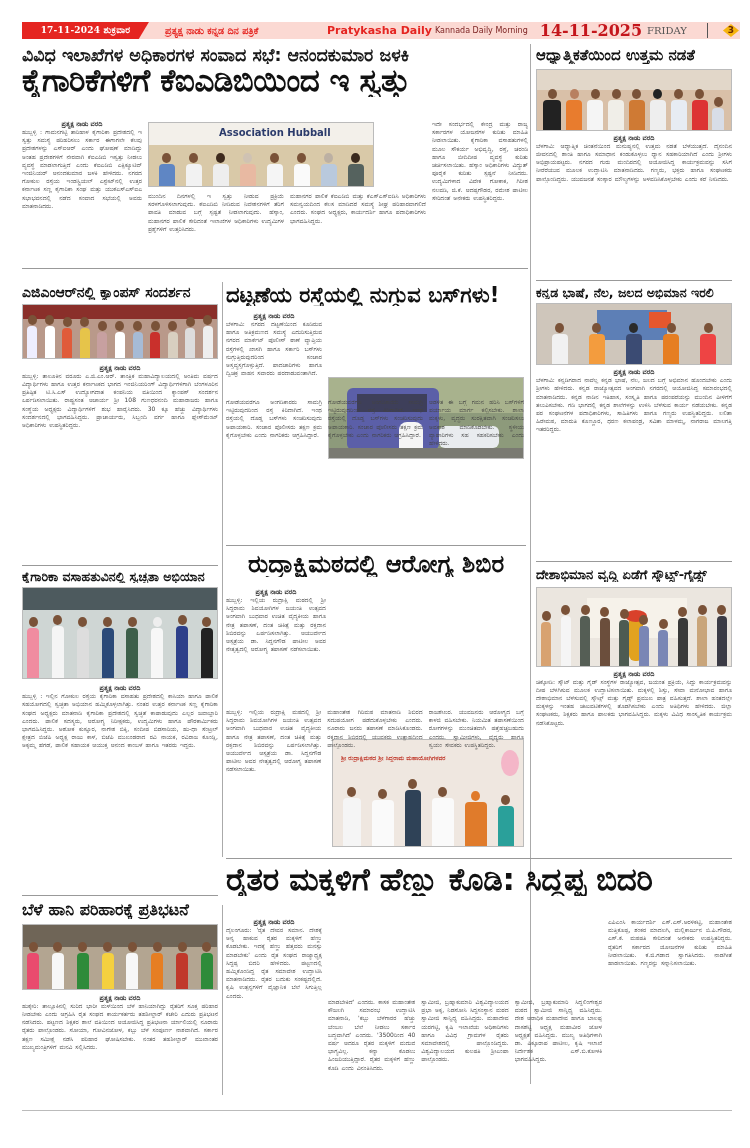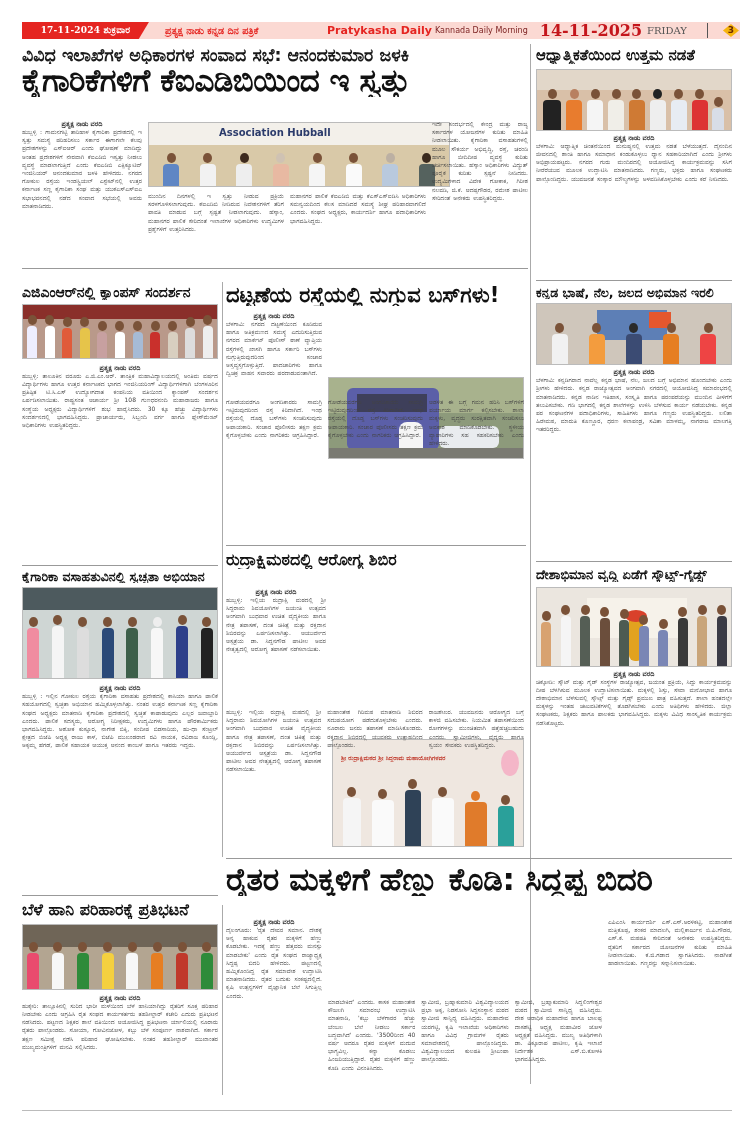--- a/index.html
+++ b/index.html
@@ -50,21 +50,21 @@
 </div>
 
 <div class="block" style="left:22px; top:44px; width:506px;">
   <div class="hl" style="font-size:17.5px; margin-top:2px; color:#1a1a1a;">ವಿವಿಧ ಇಲಾಖೆಗಳ ಅಧಿಕಾರಗಳ ಸಂವಾದ ಸಭೆ: ಆನಂದಕುಮಾರ ಜಳಕಿ</div>
   <div class="hl" style="font-size:31px; letter-spacing:-0.5px;">ಕೈಗಾರಿಕೆಗಳಿಗೆ ಕೆಐಎಡಿಬಿಯಿಂದ ಇ ಸ್ವತ್ತು</div>
 </div>
 <div class="block" style="left:22px; top:120px; width:120px;">
   <div class="byline">ಪ್ರತ್ಯಕ್ಷ ನಾಡು ವರದಿ</div>
   <div class="body-text" style="height:140px;">ಹುಬ್ಬಳ್ಳಿ : ಗಾಮನಗಟ್ಟಿ ತಾರಿಹಾಳ ಕೈಗಾರಿಕಾ ಪ್ರದೇಶದಲ್ಲಿ ಇ ಸ್ವತ್ತು ಸಮಸ್ಯೆ ಪರಿಹರಿಸಲು ಸರ್ಕಾರ ಈಗಾಗಲೇ ಕೆಲವು ಪ್ರದೇಶಗಳನ್ನು ಎಸ್‌ಐಆರ್ ಎಂದು ಘೋಷಣೆ ಮಾಡಿದ್ದು ಅಂತಹ ಪ್ರದೇಶಗಳಿಗೆ ನೇರವಾಗಿ ಕೆಐಎಡಿಬಿ ಇಸ್ವತ್ತು ನೀಡಲು ವ್ಯವಸ್ಥೆ ಮಾಡಲಾಗುತ್ತಿದೆ ಎಂದು ಕೆಐಎಡಿಬಿ ಎಕ್ಸಿಕ್ಯೂಟಿವ್ ಇಂಜಿನಿಯರ್ ಆನಂದಕುಮಾರ ಜಳಕಿ ಹೇಳಿದರು. ನಗರದ ಗೋಕುಲ ರಸ್ತೆಯ ಇಂಡಸ್ಟ್ರಿಯಲ್ ಎಸ್ಟೇಟ್‌ನಲ್ಲಿ ಉತ್ತರ ಕರ್ನಾಟಕ ಸಣ್ಣ ಕೈಗಾರಿಕಾ ಸಂಘ ಮತ್ತು ಯುಕೆಎಸ್‌ಎಸ್‌ಐಎ ಸಭಾಭವನದಲ್ಲಿ ನಡೆದ ಸಂವಾದ ಸಭೆಯಲ್ಲಿ ಅವರು ಮಾತನಾಡಿದರು.</div>
 </div>
-<div class="block photo" style="left:148px; top:122px; width:302px; height:65px; background:#e9e3d6;">
+<div class="block photo" style="left:148px; top:122px; width:226px; height:65px; background:#e9e3d6;">
   <div class="stripe" style="top:0; height:22px; background:#f3f0ea;"></div>
   <div style="position:absolute; left:70px; top:4px; font-weight:bold; font-size:10px; color:#2b3b6b;">Association Hubball</div>
   <div class="stripe" style="top:22px; height:43px; background:#d9c9a8;"></div>
   <div class="people" style="height:60%;">
     <div class="person">
         <div class="head"></div>
         <div class="torso" style="height:22px; background:#5f86c4;"></div>
       </div>
     <div class="person">
         <div class="head"></div>
@@ -306,21 +306,21 @@
           <div class="torso" style="height:50px; background:#222; width:12px;"></div>
         </div>
     </div>
   </div>
   <div class="byline" style="margin-top:5px;">ಪ್ರತ್ಯಕ್ಷ ನಾಡು ವರದಿ</div>
   <div class="body-text" style="height:150px;">ಹುಬ್ಬಳ್ಳಿ : ಇಲ್ಲಿನ ಗೋಕುಲ ರಸ್ತೆಯ ಕೈಗಾರಿಕಾ ವಸಾಹತು ಪ್ರದೇಶದಲ್ಲಿ ಕಾಸಿಯಾ ಹಾಗೂ ಪಾಲಿಕೆ ಸಹಯೋಗದಲ್ಲಿ ಸ್ವಚ್ಛತಾ ಅಭಿಯಾನ ಹಮ್ಮಿಕೊಳ್ಳಲಾಗಿತ್ತು. ನಂತರ ಉತ್ತರ ಕರ್ನಾಟಕ ಸಣ್ಣ ಕೈಗಾರಿಕಾ ಸಂಘದ ಅಧ್ಯಕ್ಷರು ಮಾತನಾಡಿ ಕೈಗಾರಿಕಾ ಪ್ರದೇಶದಲ್ಲಿ ಸ್ವಚ್ಛತೆ ಕಾಪಾಡುವುದು ಎಲ್ಲರ ಜವಾಬ್ದಾರಿ ಎಂದರು. ಪಾಲಿಕೆ ಸದಸ್ಯರು, ಆರೋಗ್ಯ ನಿರೀಕ್ಷಕರು, ಉದ್ಯಮಿಗಳು ಹಾಗೂ ಪೌರಕಾರ್ಮಿಕರು ಭಾಗವಹಿಸಿದ್ದರು. ಅಶೋಕ ಕುಸ್ನೂರ, ನಾಗೇಶ ಬಿಕ್ಕಿ, ಸಂದೀಪ ಬಿಡಸಾರಿಯ, ಹು-ಧಾ ಸೆಂಟ್ರಲ್ ಕ್ಷೇತ್ರದ ಬಿಜೆಪಿ ಅಧ್ಯಕ್ಷ ರಾಜು ಕಾಳೆ, ಬಿಜೆಪಿ ಮುಖಂಡರಾದ ರವಿ ನಾಯಕ, ರವಿರಾಜ ಕೊಂಡ್ಲಿ, ಅಕ್ಕಮ್ಮ ಹೆಗಡೆ, ಪಾಲಿಕೆ ಸಹಾಯಕ ಆಯುಕ್ತ ಆನಂದ ಕಾಂಬಳೆ ಹಾಗೂ ಇತರರು ಇದ್ದರು.</div>
 </div>
 <div class="rule-h" style="left:22px; top:895px; width:196px;"></div>
 
 <div class="block" style="left:226px; top:552px; width:300px;">
-  <div class="hl" style="font-size:16px;">ರುದ್ರಾಕ್ಷಿಮಠದಲ್ಲಿ ಆರೋಗ್ಯ ಶಿಬಿರ</div>
+  <div class="hl" style="font-size:24px;text-align:center;">ರುದ್ರಾಕ್ಷಿಮಠದಲ್ಲಿ ಆರೋಗ್ಯ ಶಿಬಿರ</div>
 </div>
 <div class="block" style="left:226px; top:588px; width:100px;">
   <div class="byline">ಪ್ರತ್ಯಕ್ಷ ನಾಡು ವರದಿ</div>
   <div class="body-text" style="height:118px;">ಹುಬ್ಬಳ್ಳಿ: ಇಲ್ಲಿಯ ರುದ್ರಾಕ್ಷಿ ಮಠದಲ್ಲಿ ಶ್ರೀ ಸಿದ್ದರಾಮ ಶಿವಯೋಗಿಗಳ ಜಯಂತಿ ಉತ್ಸವದ ಅಂಗವಾಗಿ ಬುಧವಾರ ಉಚಿತ ವೈದ್ಯಕೀಯ ಹಾಗೂ ನೇತ್ರ ತಪಾಸಣೆ, ದಂತ ಚಿಕಿತ್ಸೆ ಮತ್ತು ರಕ್ತದಾನ ಶಿಬಿರವನ್ನು ಏರ್ಪಡಿಸಲಾಗಿತ್ತು. ಆಯುರ್ವೇದ ಆಸ್ಪತ್ರೆಯ ಡಾ. ಸಿದ್ದನಗೌಡ ಪಾಟೀಲ ಅವರ ನೇತೃತ್ವದಲ್ಲಿ ಆರೋಗ್ಯ ತಪಾಸಣೆ ನಡೆಸಲಾಯಿತು.</div>
 </div>
 <div class="block photo" style="left:332px; top:592px; width:192px; height:108px; background:#efe7e0;">
   <div style="position:absolute; left:8px; top:14px; right:20px; font-size:6px; color:#c0392b; font-weight:bold; white-space:nowrap; overflow:hidden;">ಶ್ರೀ ರುದ್ರಾಕ್ಷಿಮಠದ ಶ್ರೀ ಸಿದ್ಧರಾಮ ಮಹಾಯೋಗಿಗಳವರ</div>
   <div style="position:absolute; right:4px; top:10px; width:18px; height:26px; background:#f4b6c8; border-radius:50%;"></div>
   <div class="people" style="height:70%; justify-content:space-around;">
     <div class="person">

